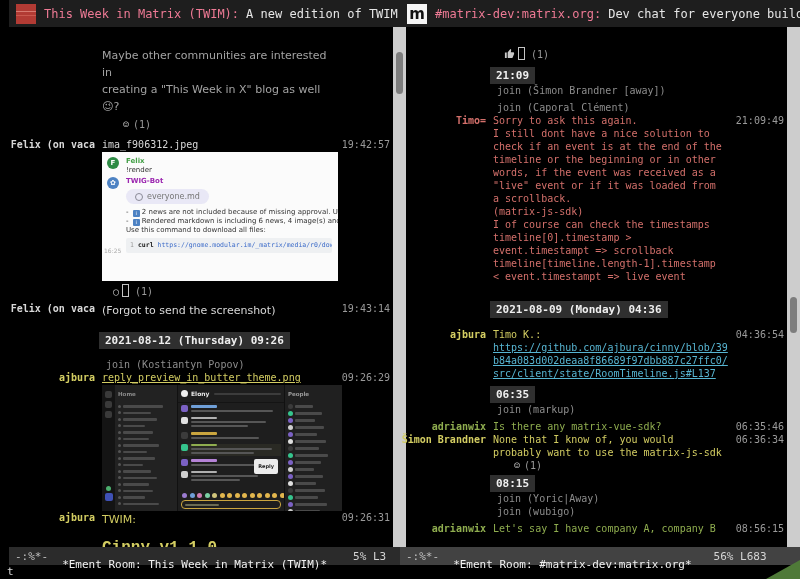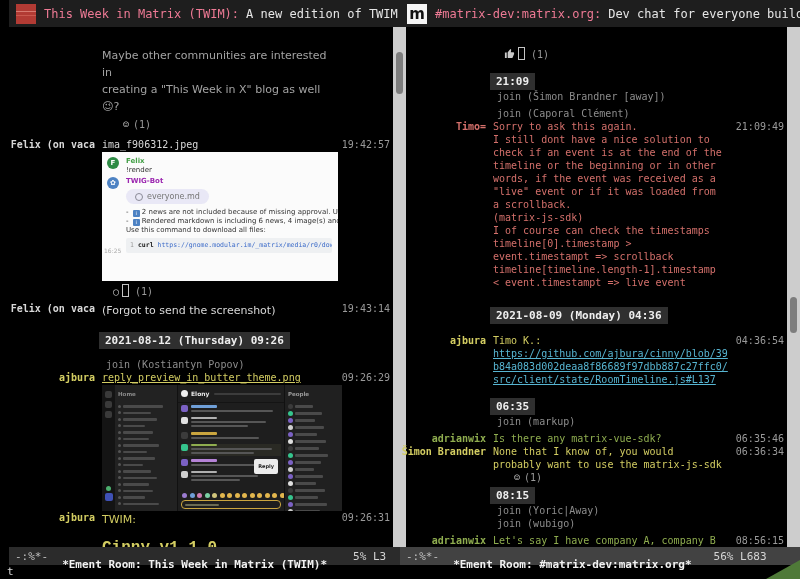--- a/index.html
+++ b/index.html
@@ -118,31 +118,31 @@
   .sb-right{right:0;}
   .sb-thumb{position:absolute;left:3px;width:7px;border-radius:4px;background:#7d7d7d;}
   .sb-left .sb-thumb{top:25px;height:42px;}
   .sb-right .sb-thumb{top:270px;height:36px;}
 
   
   .mode-line{position:absolute;bottom:0;left:0;height:18px;font-size:11px;display:flex;
              align-items:center;white-space:pre;padding-left:6px;box-sizing:border-box;color:#dedede;}
   .win-left .mode-line{width:397px;background:#2b2b2b;}
   .win-right .mode-line{width:400px;background:#424242;}
-  .ml-name{font-weight:bold;color:#f2f2f2;margin-top:16px;}
+  .ml-name{font-weight:normal;color:#f2f2f2;margin-top:16px;}
   .ml-flags{color:#c0c0c0;}
   .ml-pos{color:#d5d5d5;}
 
   
   .echo{position:absolute;left:0;top:565px;width:800px;height:14px;font-size:11px;
         color:#dadada;padding-left:7px;box-sizing:border-box;line-height:14px;}
   .corner{position:absolute;right:0;bottom:0;width:0;height:0;
           border-left:34px solid transparent;border-bottom:19px solid #4f7a38;}
 
-  .mt2{margin-top:0;}.mt3{margin-top:3px;}.mt4{margin-top:4px;}.mt6{margin-top:12px;}
+  .mt2{margin-top:0;}.mt3{margin-top:3px;}.mt4{margin-top:4px;}.mt6{margin-top:6px;}
   .mt7{margin-top:7px;}.mt9{margin-top:9px;}.mt10{margin-top:10px;}.mt12{margin-top:12px;}
   .mt13{margin-top:13px;}.mt18{margin-top:18px;}
   .thumb-svg{vertical-align:-1px;}
 </style>
 </head>
 <body>
 
 <div class="screen">
 
   <div class="win win-left">

